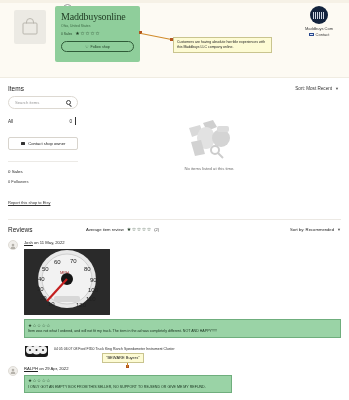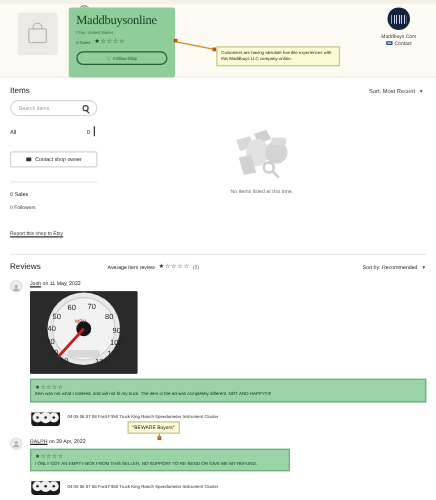--- a/index.html
+++ b/index.html
@@ -8,21 +8,21 @@
     background: #ffffff;
     font-family: "Liberation Sans", sans-serif;
     color: #222222;
     overflow: hidden;
   }
   #page { position: relative; width: 349px; height: 400px; }
 
   
   .banner {
     position: relative;
-    height: 62px;
+    height: 78px;
     background: #fdfaf3;
     border-bottom: 1px solid #f0ece2;
   }
   .banner-stripe {
     position: absolute; left: 0; top: 0; right: 0; height: 3px;
     background: #f6f1e6;
   }
   .close-dot {
     position: absolute; left: 63px; top: 4px;
     width: 9px; height: 9px; border-radius: 50%;

